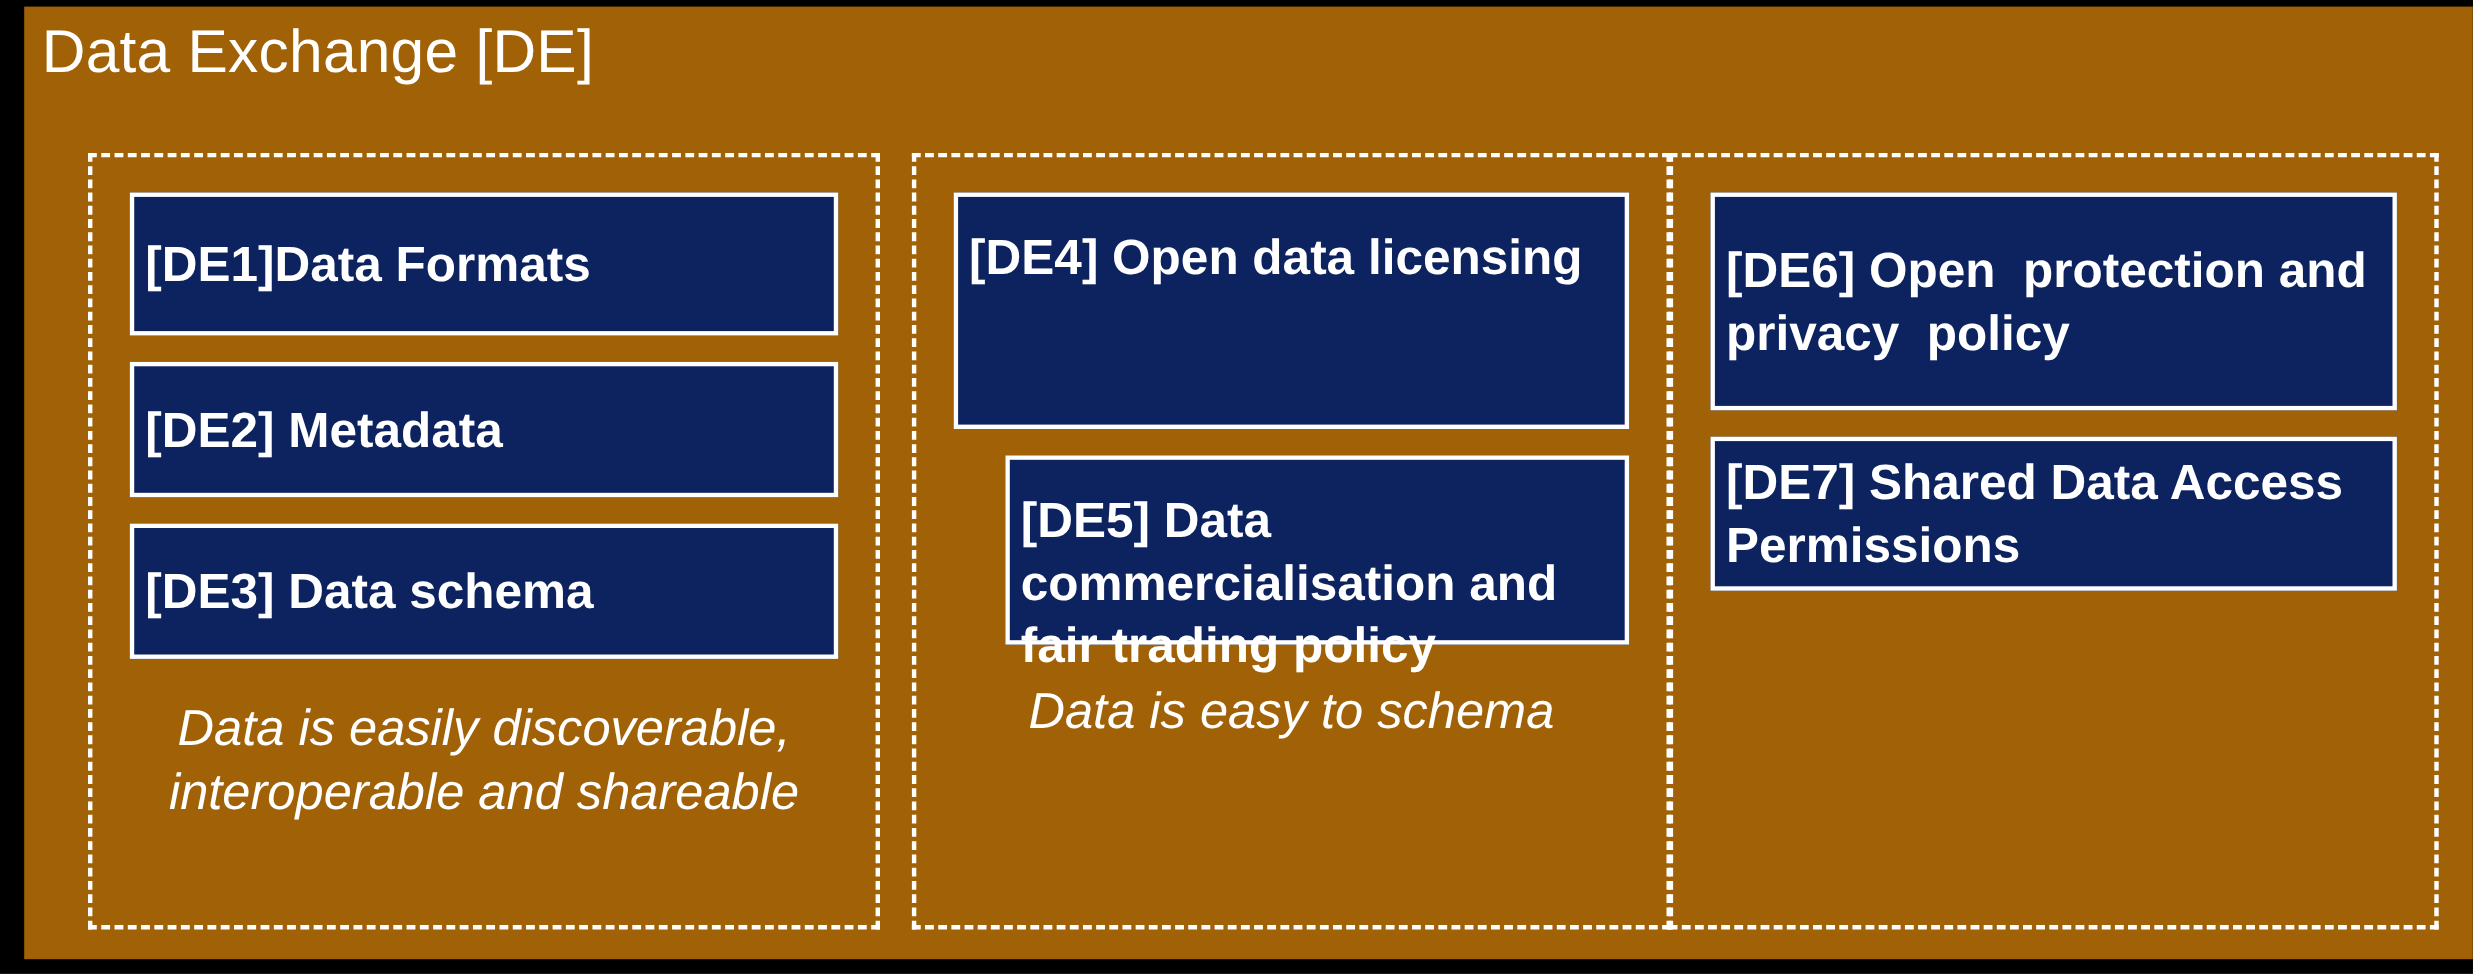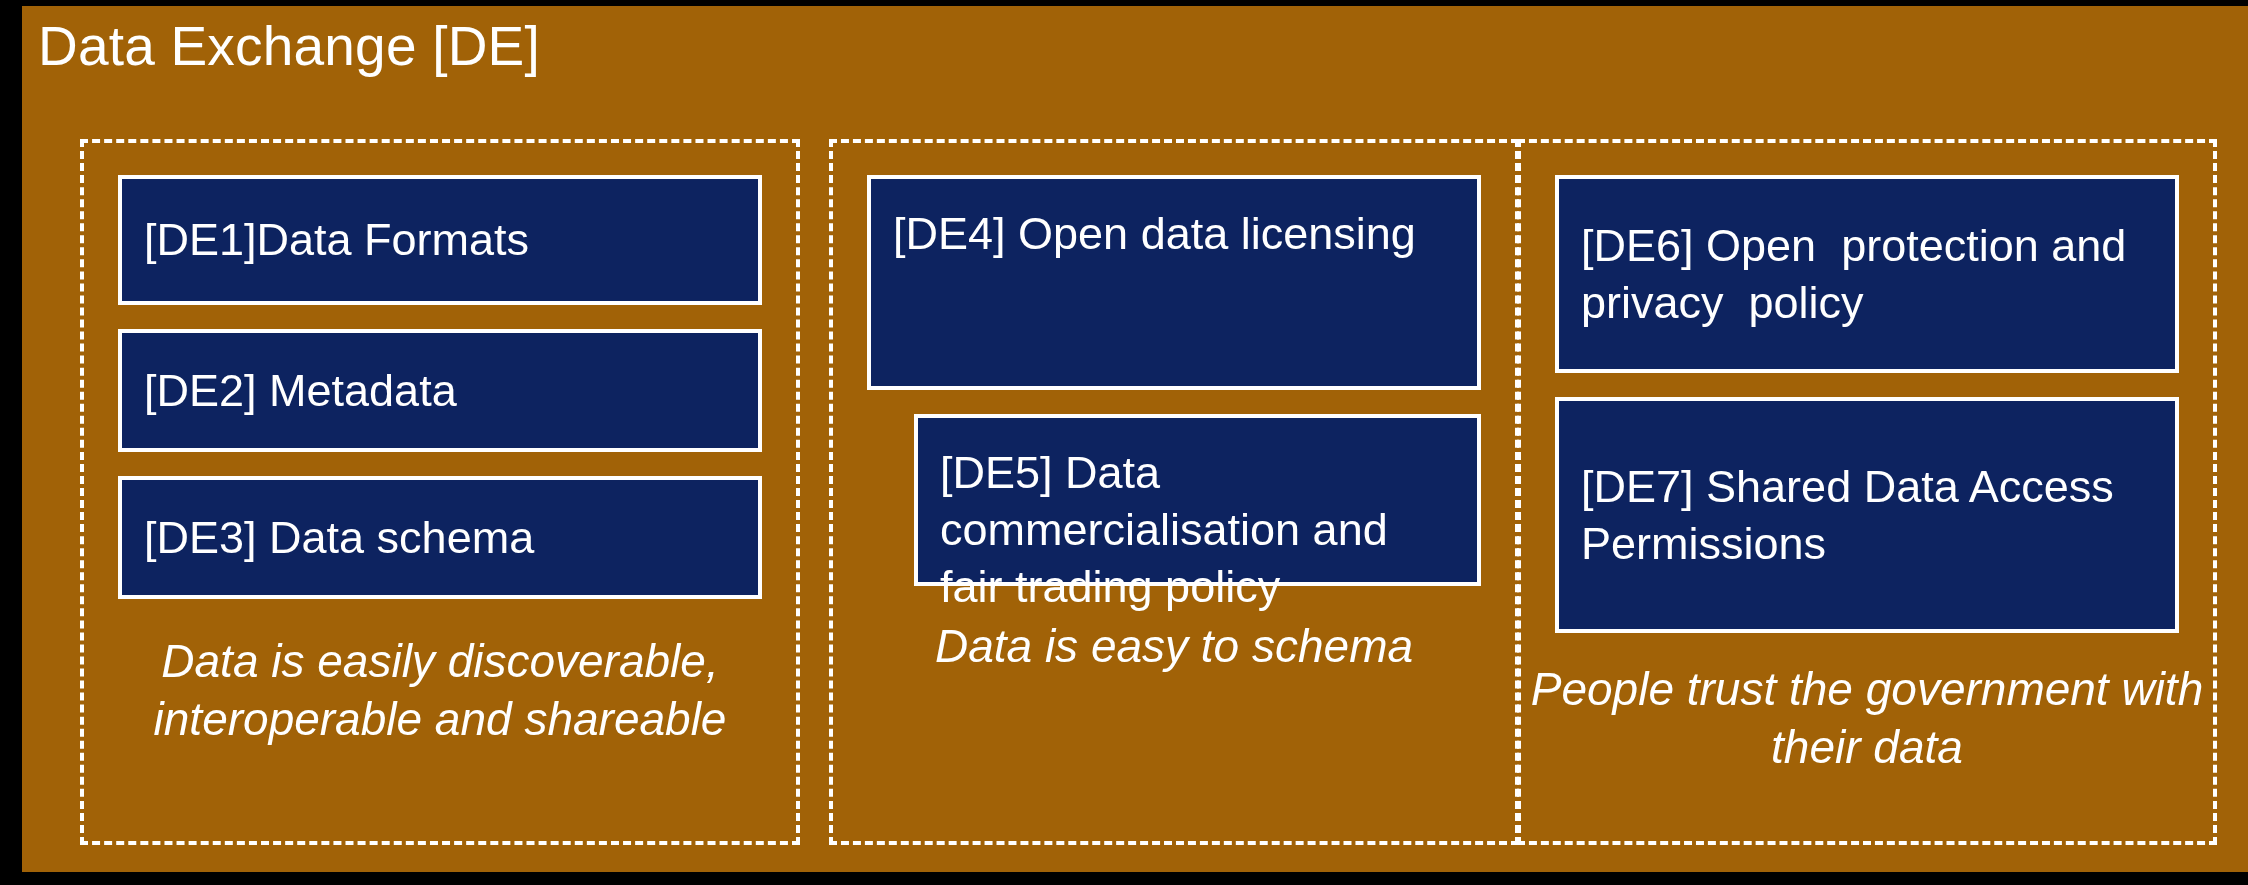--- a/index.html
+++ b/index.html
@@ -65,39 +65,39 @@
     flex: 0 0 auto;
   }
 
   .card {
     background: #0D2360;
     border: 4px solid #FFFFFF;
     box-sizing: border-box;
     color: #FFFFFF;
     font-size: 45px;
     line-height: 1.27;
-    padding: 14px 22px;
+    padding: 14px 10px;
     margin-bottom: 24px;
     display: flex;
     align-items: center;
     white-space: pre-wrap;
-    font-weight: 400;
+    font-weight: 700;
   }
 
   
   .col-0 .card { height: 123px; }
   .col-0 .card:nth-child(1) { height: 130px; }
 
   
   .col-1 .card-de4 { height: 215px; align-items: flex-start; padding-top: 26px; }
   .col-1 .card-de5 { height: 172px; align-items: flex-start; padding-top: 26px; margin-left: 47px; }
 
   
   .col-2 .card-de6 { height: 198px; align-items: center; }
-  .col-2 .card-de7 { height: 236px; align-items: center; }
+  .col-2 .card-de7 { height: 140px; align-items: center; }
 
   .caption {
     flex: 1 1 auto;
     display: flex;
     align-items: flex-start;
     justify-content: center;
     text-align: center;
     color: #FFFFFF;
     font-style: italic;
     font-size: 46px;
@@ -141,19 +141,16 @@
       <div class="caption">
         <span>Data is easy to schema</span>
       </div>
     </div>
 
     <div class="column col-2">
       <div class="card-stack">
         <div class="card card-de6">[DE6] Open  protection and privacy  policy</div>
         <div class="card card-de7">[DE7] Shared Data Access Permissions</div>
       </div>
-      <div class="caption">
-        <span>People trust the government with their data</span>
-      </div>
     </div>
 
   </div>
 </div>
 
 </body></html>

